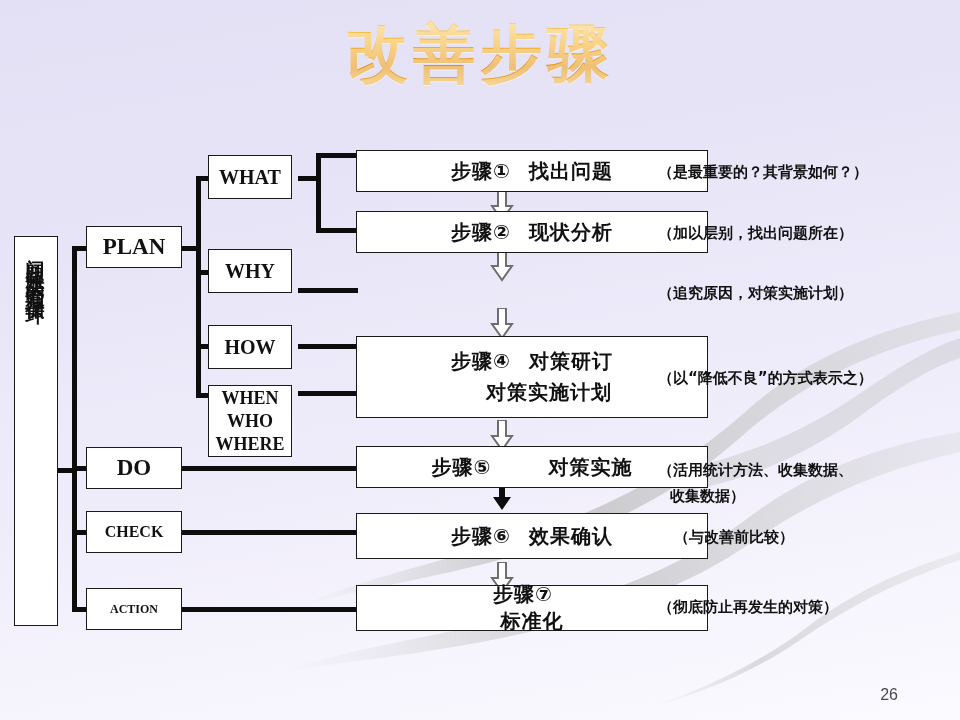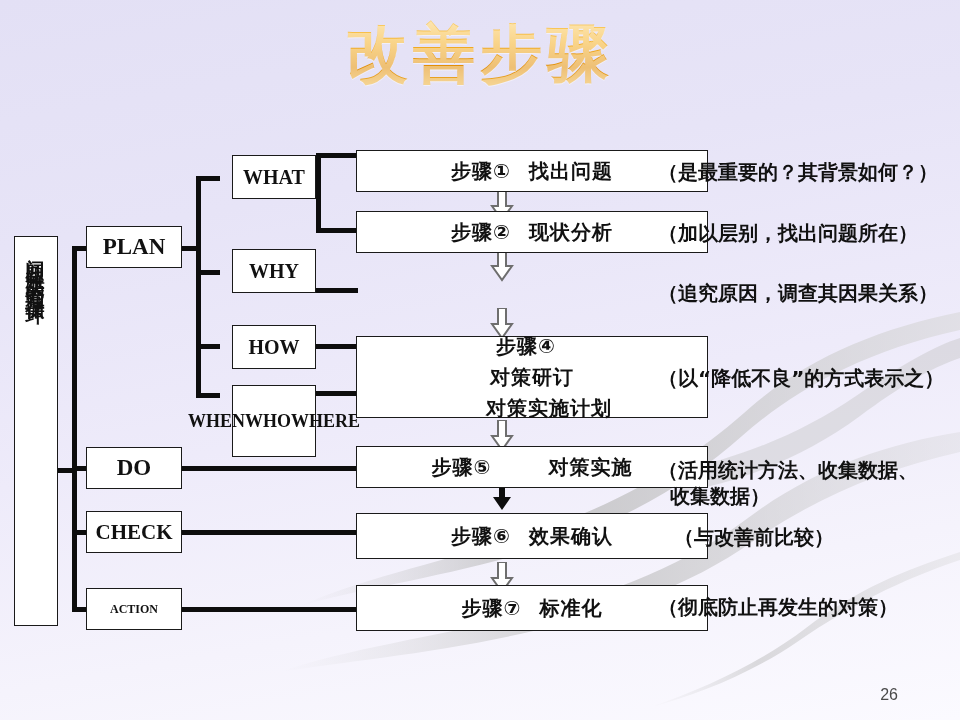--- a/index.html
+++ b/index.html
@@ -40,37 +40,37 @@
     left:14px; top:236px; width:44px; height:390px;
     writing-mode:vertical-rl; text-orientation:upright;
     letter-spacing:6px; font-size:19px; line-height:44px;
     padding-top:6px; justify-content:flex-start;
   }
 
   
   .pdca{ left:86px; width:96px; height:42px; font-size:23px; }
 
   
-  .w5{ left:232px; width:84px; height:44px; font-size:20px;justify-content:center; }
-  #w-when{ height:72px; flex-direction:row; font-size:18px; line-height:23px; }
+  .w5{ left:208px; width:84px; height:44px; font-size:20px;justify-content:center; }
+  #w-when{ height:72px; flex-direction:column; font-size:18px; line-height:23px; }
 
   
   .step{
     left:356px; width:352px; font-size:20px; letter-spacing:1px;
     justify-content:center;
   }
   .step .sp-num{ margin-right:18px; }
   #step-4{ flex-direction:column; align-items:center; justify-content:center; line-height:31px; }
   #step-4 .l2{ padding-left:34px; }
 
   
   .note{
     position:absolute; left:658px; width:300px;
     font-family:"DejaVu Sans","Liberation Sans",sans-serif;
-    font-weight:bold; font-size:20px; color:#111; line-height:26px;
+    font-weight:bold; font-size:15px; color:#111; line-height:26px;
     z-index:4; white-space:nowrap;
   }
   .note.two{ white-space:normal; }
 
   
   .ln{ position:absolute; background:#0d0d0d; z-index:2; }
 
   
   .arrow-hollow{ position:absolute; z-index:3; }
   .arrow-solid{ position:absolute; z-index:3; }
@@ -164,21 +164,21 @@
   </svg>
 
   <div class="box cjk" id="cycle-box">问题解决的管理循环</div>
 
   <div class="box serif pdca" style="top:226px;">
     <span>PLAN</span>
   </div>
   <div class="box serif pdca" style="top:447px;">
     <span>DO</span>
   </div>
-  <div class="box serif pdca" style="top:511px; font-size:21px;">
+  <div class="box serif pdca" style="top:511px; font-size:16px;">
     <span>CHECK</span>
   </div>
   <div class="box serif pdca" style="top:588px; font-size:12px;">
     <span>ACTION</span>
   </div>
 
   <div class="box serif w5" style="top:155px;">
     <span>WHAT</span>
   </div>
   <div class="box serif w5" style="top:249px;">
@@ -195,42 +195,42 @@
 
   <div class="box cjk step" id="step-1" style="top:150px; height:42px;">
     <span class="sp-num">步骤①</span>
     <span>找出问题</span>
   </div>
   <div class="box cjk step" id="step-2" style="top:211px; height:42px;">
     <span class="sp-num">步骤②</span>
     <span>现状分析</span>
   </div>
   <div class="box cjk step" id="step-4" style="top:336px; height:82px;">
-    <div style="display:flex;align-items:flex-end;flex-direction:column;">
+    <div style="display:flex;align-items:center;">
       <span class="sp-num">步骤④</span>
       <span>对策研订</span>
     </div>
     <div class="l2">对策实施计划</div>
   </div>
   <div class="box cjk step" id="step-5" style="top:446px; height:42px;gap:39px;">
     <span class="sp-num">步骤⑤</span>
     <span>对策实施</span>
   </div>
   <div class="box cjk step" id="step-6" style="top:513px; height:46px;">
     <span class="sp-num">步骤⑥</span>
     <span>效果确认</span>
   </div>
-  <div class="box cjk step" id="step-7" style="top:585px; height:46px;">
+  <div class="box cjk step" id="step-7" style="top:585px; height:46px;flex-direction:column;">
     <span class="sp-num">步骤⑦</span>
     <span>标准化</span>
   </div>
 
   <div class="note" style="top:159px;">（是最重要的？其背景如何？）</div>
   <div class="note" style="top:220px;">（加以层别，找出问题所在）</div>
-  <div class="note" style="top:280px;">（追究原因，调查其因果关系）</div>
+  <div class="note" style="top:280px;">（追究原因，对策实施计划）</div>
   <div class="note" style="top:365px;">（以“降低不良”的方式表示之）</div>
   <div class="note two" style="top:457px;">
     <div>（活用统计方法、收集数据、</div>
     <div style="padding-left:12px;">收集数据）</div>
   </div>
   <div class="note" style="top:524px; padding-left:16px;">（与改善前比较）</div>
   <div class="note" style="top:594px;">（彻底防止再发生的对策）</div>
 
   <div id="pagenum">26</div>
 

